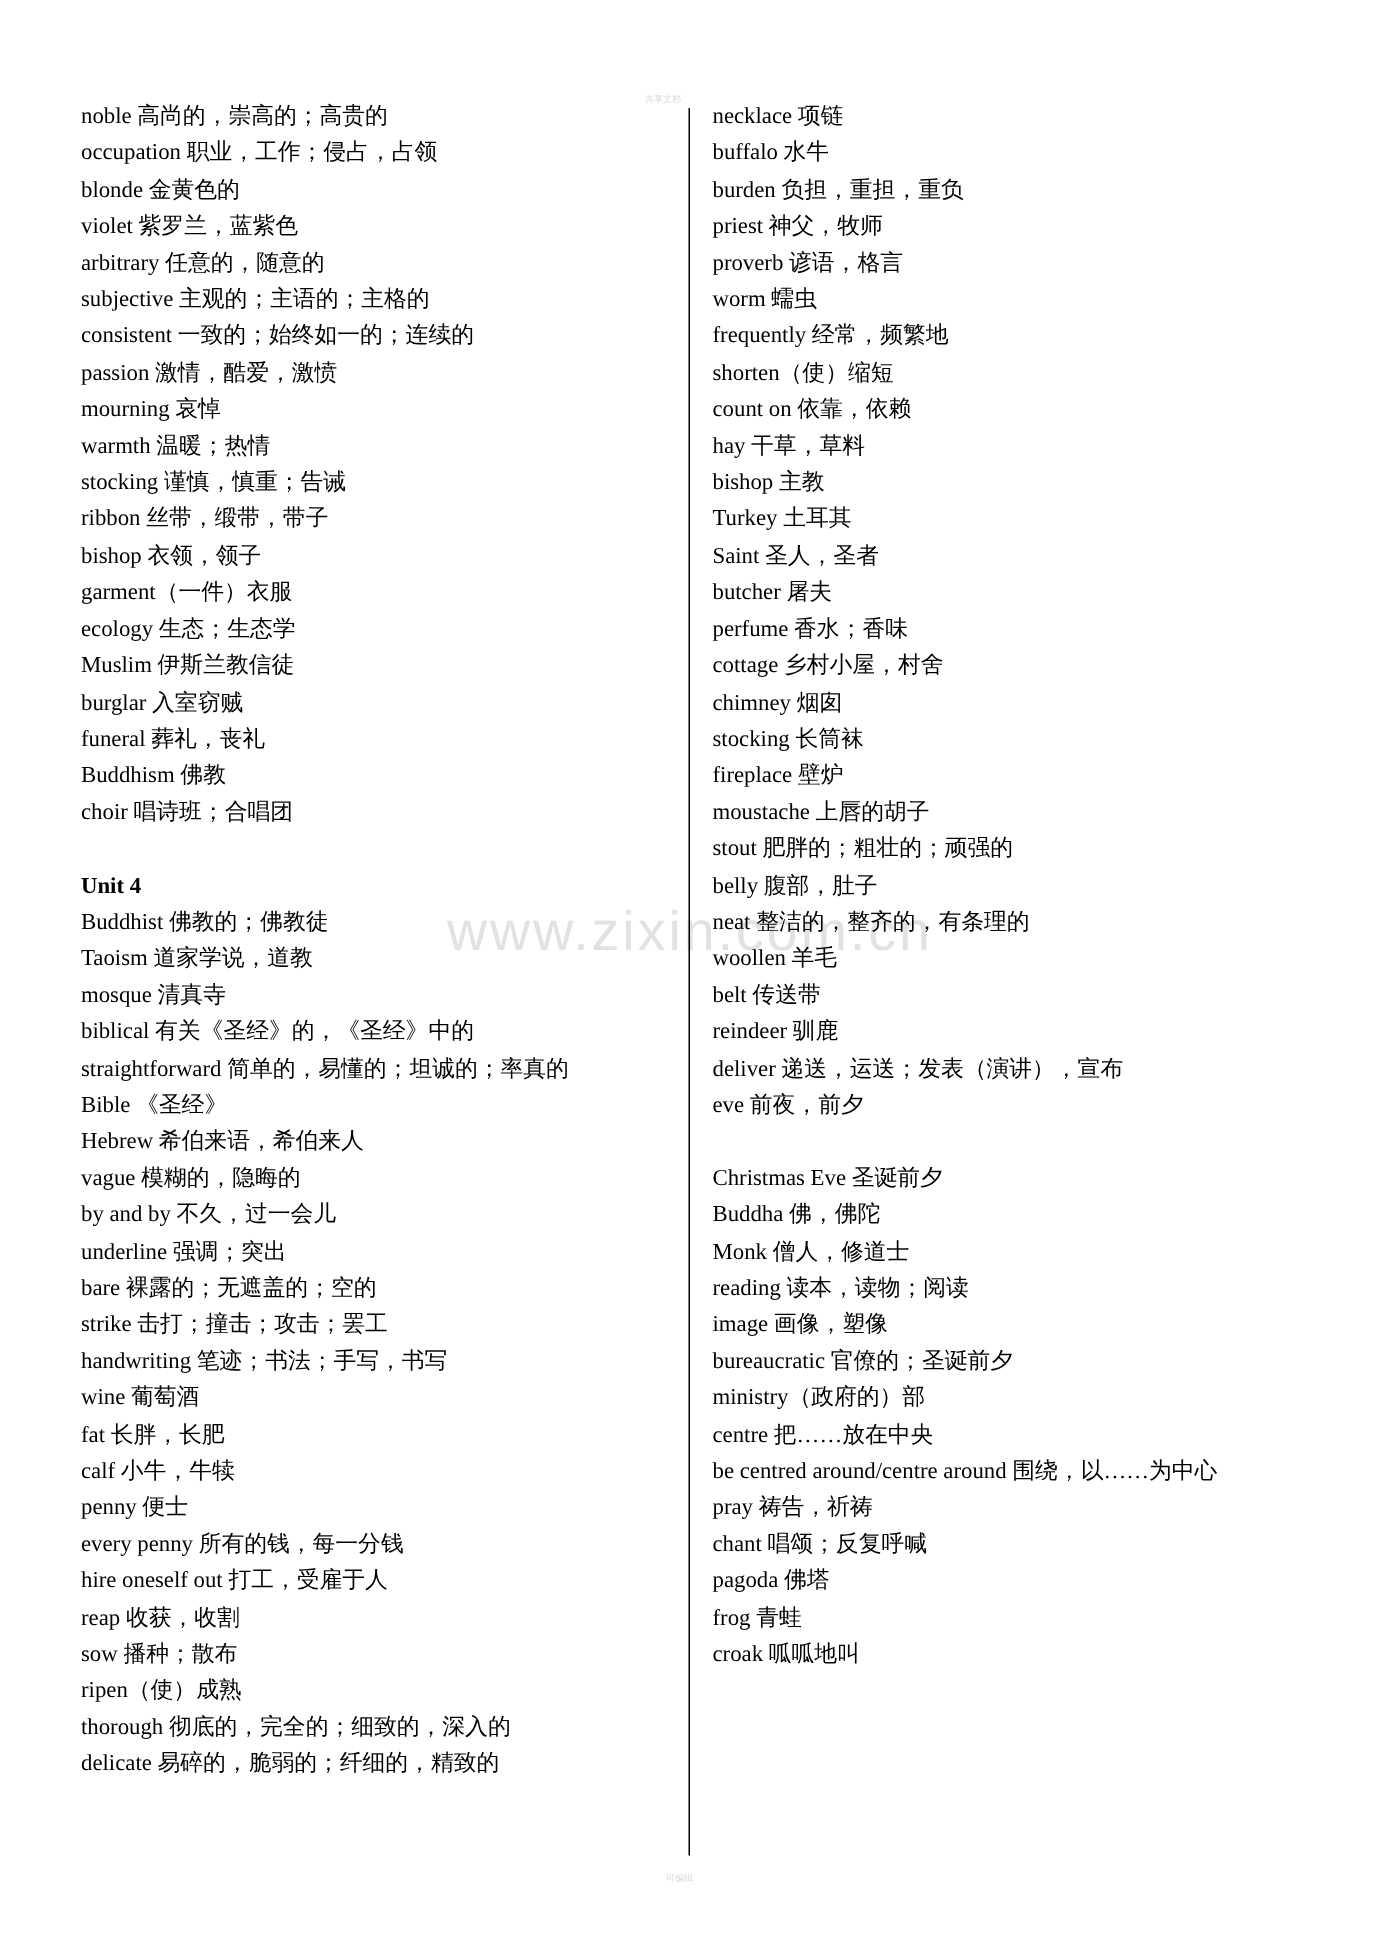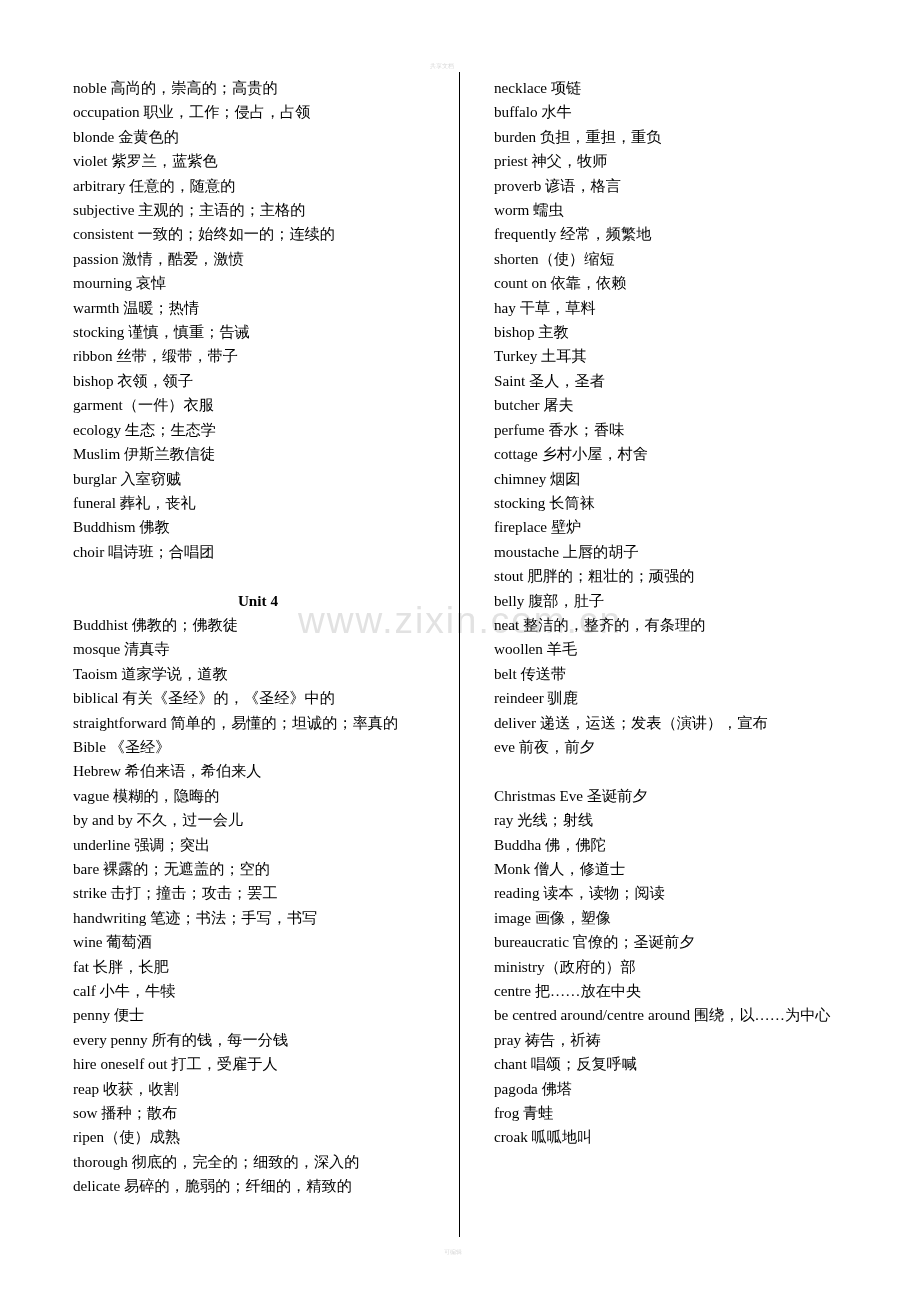--- a/index.html
+++ b/index.html
@@ -60,38 +60,37 @@
     position: absolute;
     top: 72px;
     left: 459px;
     width: 0;
     height: 1165px;
     border-left: 1px solid #000;
     z-index: 1;
   }
   .col {
     position: absolute;
-    top: 76px;
+    top: 66px;
     z-index: 2;
-    margin-left: 19px;
   }
   .col-left { left: 54px; width: 395px; }
   .col-right { left: 475px; width: 440px; }
 
   .entry {
     font-size: 15.2px;
     line-height: 24.4px;
     white-space: nowrap;
     color: #000;
   }
   .spacer {
     height: 24.4px;
   }
   .unit-head {
-    text-align: right;
+    text-align: left;
     font-weight: bold;
     font-size: 15.2px;
     line-height: 24.4px;
     font-family: "Liberation Serif", serif;
     padding-right: 190px;
   }
 </style>
 </head>
 <body>
 
@@ -123,22 +122,22 @@
     <div class="entry">burglar 入室窃贼</div>
     <div class="entry">funeral 葬礼，丧礼</div>
     <div class="entry">Buddhism 佛教</div>
     <div class="entry">choir 唱诗班；合唱团</div>
 
     <div class="spacer"></div>
 
     <div class="unit-head">Unit 4</div>
 
     <div class="entry">Buddhist 佛教的；佛教徒</div>
+    <div class="entry">Taoism     道家学说，道教</div>
     <div class="entry">mosque     清真寺</div>
-    <div class="entry">Taoism     道家学说，道教</div>
     <div class="entry">biblical   有关《圣经》的，《圣经》中的</div>
     <div class="entry">straightforward 简单的，易懂的；坦诚的；率真的</div>
     <div class="entry">Bible    《圣经》</div>
     <div class="entry">Hebrew   希伯来语，希伯来人</div>
     <div class="entry">vague 模糊的，隐晦的</div>
     <div class="entry">by and by 不久，过一会儿</div>
     <div class="entry">underline 强调；突出</div>
     <div class="entry">bare 裸露的；无遮盖的；空的</div>
     <div class="entry">strike 击打；撞击；攻击；罢工</div>
     <div class="entry">handwriting 笔迹；书法；手写，书写</div>
@@ -181,21 +180,20 @@
     <div class="entry">neat 整洁的，整齐的，有条理的</div>
     <div class="entry">woollen 羊毛</div>
     <div class="entry">belt 传送带</div>
     <div class="entry">reindeer     驯鹿</div>
     <div class="entry">deliver 递送，运送；发表（演讲），宣布</div>
     <div class="entry">eve      前夜，前夕</div>
 
     <div class="spacer"></div>
 
     <div class="entry">Christmas Eve 圣诞前夕</div>
-    <div class="entry">ray 光线；射线</div>
     <div class="entry">Buddha 佛，佛陀</div>
     <div class="entry">Monk     僧人，修道士</div>
     <div class="entry">reading 读本，读物；阅读</div>
     <div class="entry">image    画像，塑像</div>
     <div class="entry">bureaucratic 官僚的；圣诞前夕</div>
     <div class="entry">ministry（政府的）部</div>
     <div class="entry">centre 把……放在中央</div>
     <div class="entry">be centred    around/centre around 围绕，以……为中心</div>
     <div class="entry">pray 祷告，祈祷</div>
     <div class="entry">chant 唱颂；反复呼喊</div>

